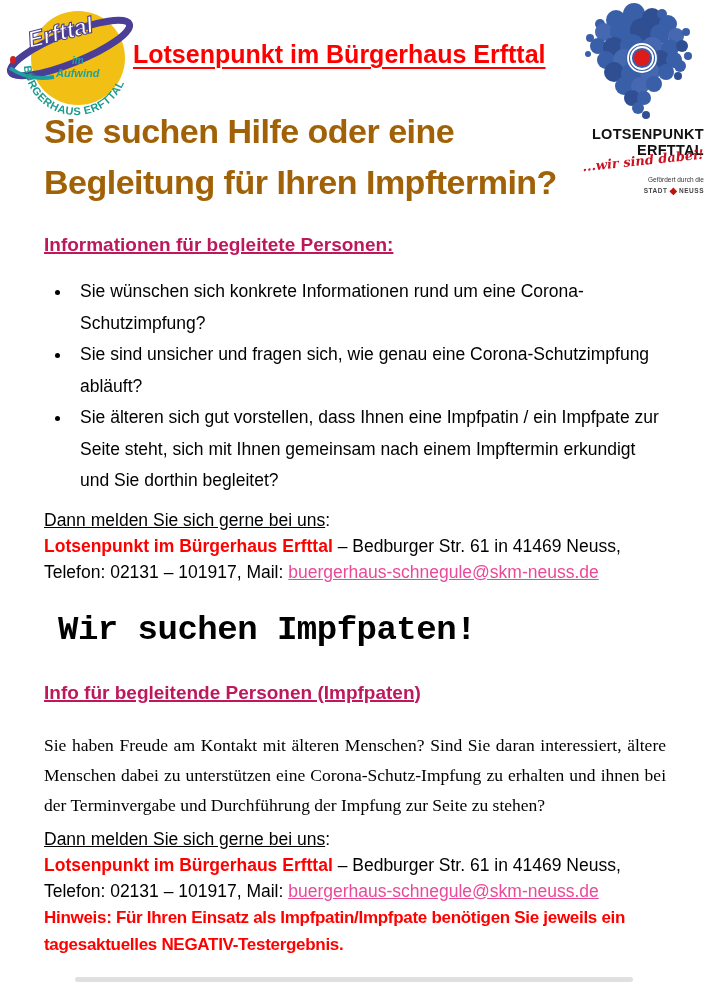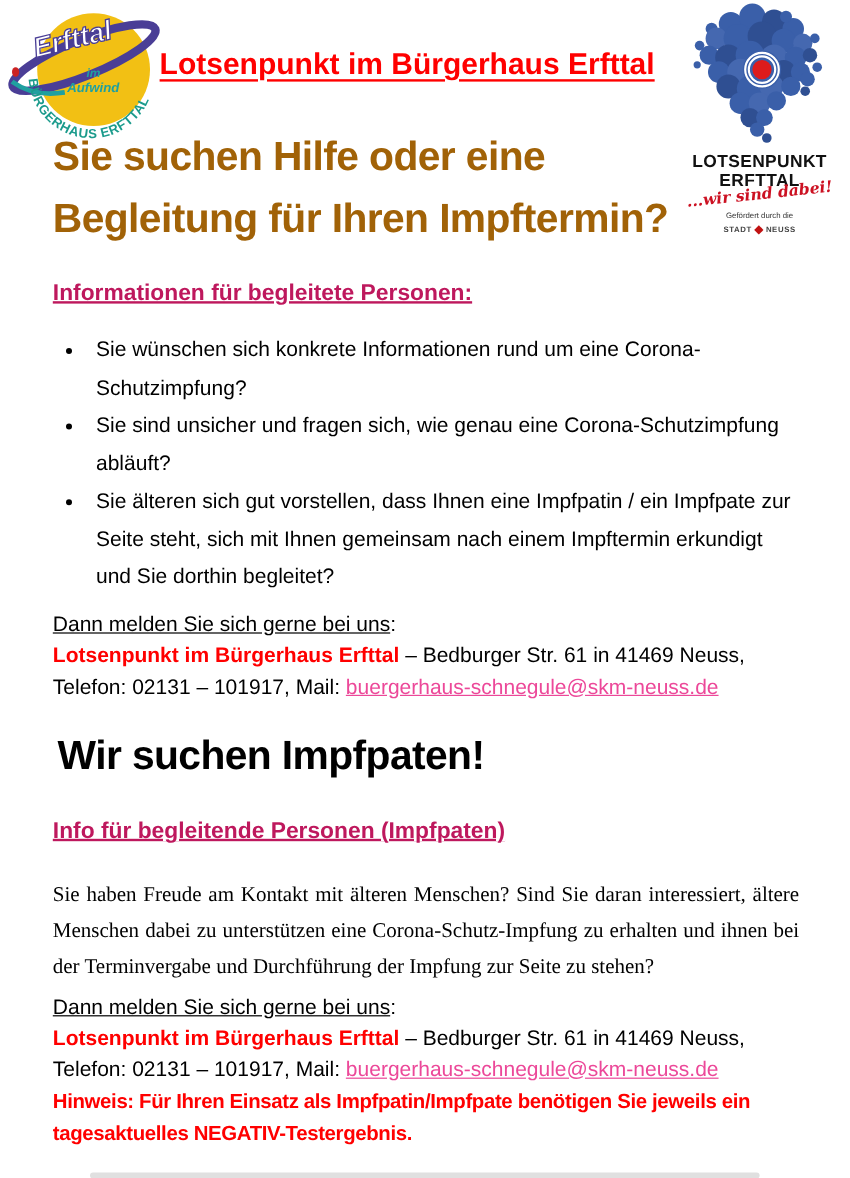--- a/index.html
+++ b/index.html
@@ -9,21 +9,21 @@
   }
 
   
   .logo-left { position:absolute; left:8px; top:4px; width:128px; height:110px; }
   .header-title {
     position:absolute; left:133px; top:40px;
     font-size:25px; font-weight:bold; color:#ff0000;
     text-decoration:underline; text-decoration-thickness:2px; text-underline-offset:4px;
     white-space:nowrap;
   }
-  .logo-right { position:absolute; right:4px; top:2px; width:142px; text-align:center; }
+  .logo-right { position:absolute; right:4px; top:2px; width:142px; text-align:right; }
   .logo-right .lp-line { font-size:14.5px; font-weight:800; letter-spacing:0.3px; line-height:16px; color:#111; }
   .lp-slogan {
     display:block; color:#cc1122; font-family:"DejaVu Serif", serif;
     font-style:italic; font-weight:bold; font-size:13px;
     transform:rotate(-6deg); margin-top:-4px;
   }
   .lp-funding { margin-top:7px; line-height:8px; }
   .lp-funded-by { font-size:6.5px; color:#333; display:block; }
   .lp-funder { font-size:6.5px; color:#444; font-weight:bold; letter-spacing:0.5px; }
   .lp-diamond { color:#c11212; font-size:10px; vertical-align:-1px; padding:0 2px; }
@@ -41,22 +41,22 @@
   ul.bullet-list { margin:20px 0 0 0; padding:0 0 0 28px; }
   ul.bullet-list li { font-size:17.5px; line-height:31.5px; padding-left:8px; margin:0; }
 
   .contact-block { margin-top:10px; font-size:17.5px; line-height:26px; }
   .contact-block p { margin:0; white-space:nowrap; }
   .u { text-decoration:underline; }
   .org-red { color:#ff0000; font-weight:bold; }
   a.mail-link { color:#ec4899; text-decoration:underline; cursor:pointer; }
 
   h2.section-heading {
-    margin:20px 0 0 4px; font-size:34px; line-height:51px;
-    font-weight:bold; letter-spacing:-0.5px; color:#000;
+    margin:20px 0 0 14px; font-size:34px; line-height:51px;
+    font-weight:bold; letter-spacing:-0.5px; color:#000;font-family:Liberation Mono, monospace;
   }
   .body-paragraph {
     margin:26px 0 0 0; font-size:17.5px; line-height:30px; text-align:justify;font-family:Liberation Serif, serif;
   }
   .contact-block.second { margin-top:6px; }
   .note-red {
     margin:0; font-size:17px; font-weight:bold; color:#ff0000;
     line-height:27px; letter-spacing:-0.3px;
   }
 

